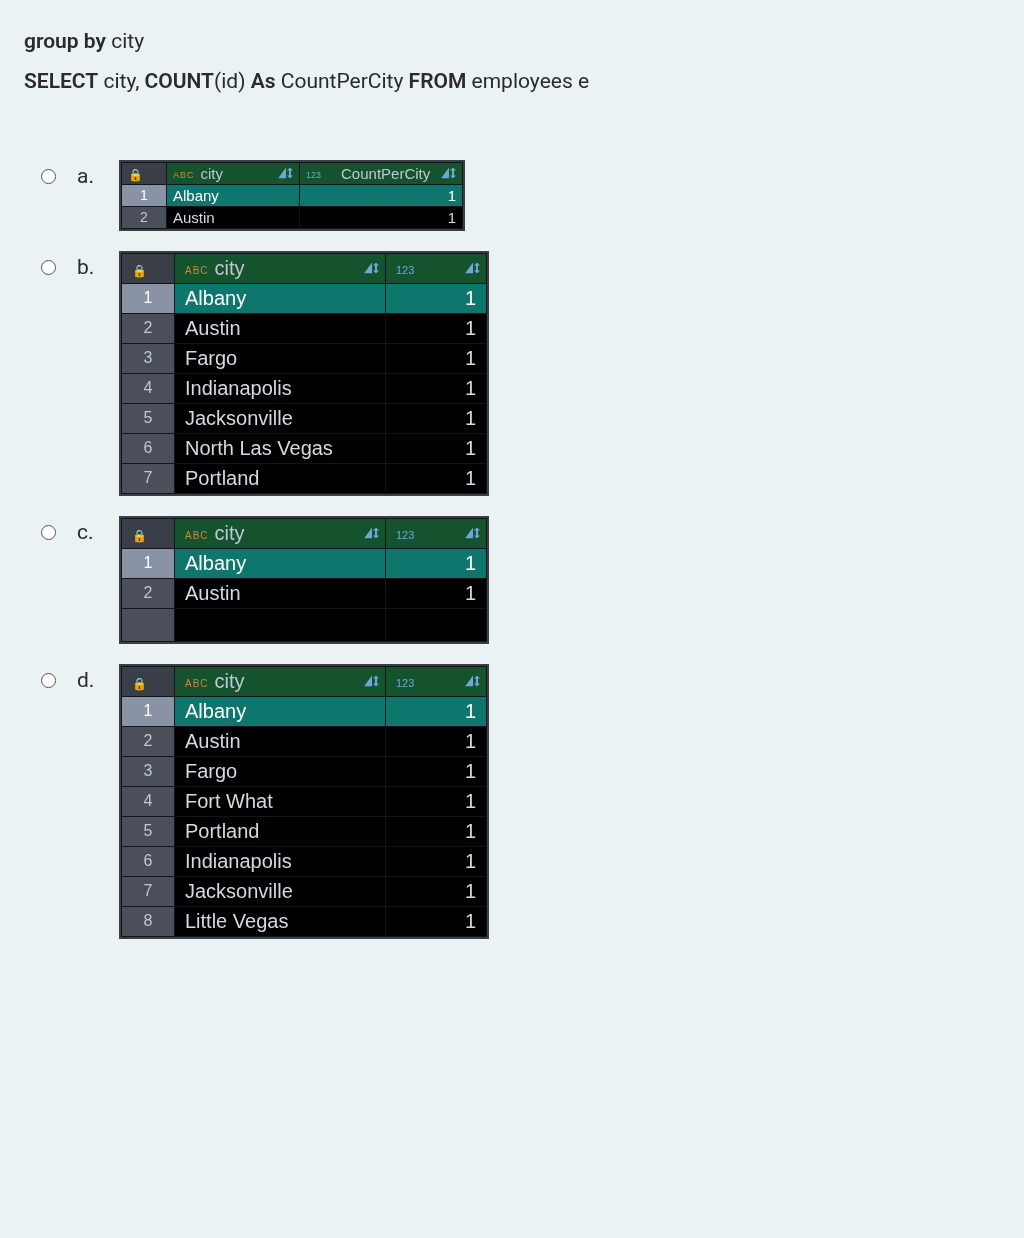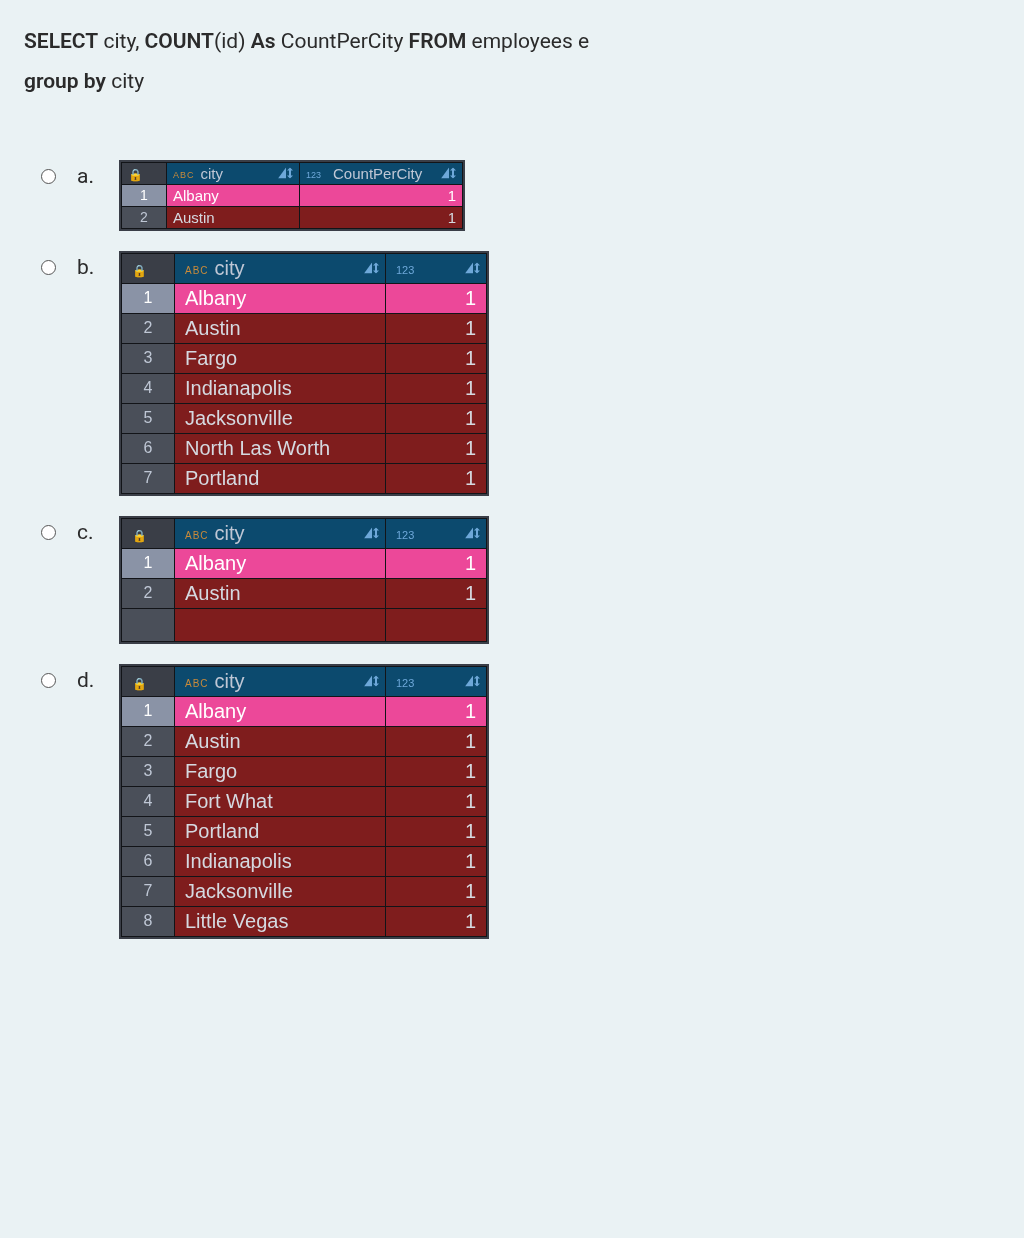--- a/index.html
+++ b/index.html
@@ -22,58 +22,58 @@
     appearance:none;width:15px;height:15px;border:1.5px solid #555;border-radius:50%;
     margin-top:7px;flex:0 0 auto;background:#fff;
   }
   .opt-label{width:26px;flex:0 0 auto;font-size:21px;margin-top:2px;}
 
   
   .db{border-collapse:collapse;font-family:"Segoe UI",Arial,sans-serif;
       box-shadow:0 0 0 2px #3a3e47;}
   .db th,.db td{border:1px solid #121418;}
   .db th{
-    background:#0c4a6e;color:#bfc7d5;font-weight:400;
+    background:#14532d;color:#bfc7d5;font-weight:400;
     padding:4px 8px;position:relative;white-space:nowrap;
     text-align:left;
   }
   .db th.rownum{width:32px;background:#3a3e47;}
   .db th .abc{color:#c98a3a;font-size:10px;letter-spacing:1px;margin-right:6px;vertical-align:1px;}
-  .db th .num{color:#6ea8d9;font-size:11px;margin-right:12px;vertical-align:1px;}
+  .db th .num{color:#6ea8d9;font-size:11px;margin-right:20px;vertical-align:1px;}
   .db th .sort{color:#6ea8d9;position:absolute;right:6px;top:50%;transform:translateY(-50%);
                font-size:13px;display:inline-flex;align-items:center;gap:1px;}
   .db th .sort svg{display:inline;}
-  .db td{background:#7f1d1d;color:#d5d9e0;padding:4px 10px;}
+  .db td{background:#000000;color:#d5d9e0;padding:4px 10px;}
   .db td.rownum{
     background:#4a4f59;color:#bfc7d5;text-align:center;width:32px;font-size:16px;
   }
-  .db tr.sel td{background:#ec4899;color:#fff;}
+  .db tr.sel td{background:#0f766e;color:#fff;}
   .db tr.sel td.rownum{background:#8a93a6;color:#fff;}
   .db td.numcell{text-align:right;}
   .db td.empty{height:26px;}
   .lock{color:#d6a23a;font-size:12px;}
 
   
   .scale-sm .db{font-size:15px;}
   .scale-sm .db th,.scale-sm .db td{padding:2px 6px;}
   .scale-sm .db td.rownum{width:26px;font-size:14px;}
   .scale-sm .db th .abc,.scale-sm .db th .num{font-size:9px;}
 
   .scale-md .db{font-size:20px;}
   .scale-md .db th,.scale-md .db td{padding:3px 10px;}
 </style>
 </head>
 <body>
 
 <div class="question">
   <div>
+    <span class="kw">group by</span><span> city</span>
+  </div>
+  <div>
     <span class="kw">SELECT</span><span> city, </span><span class="kw">COUNT</span><span>(id) </span><span class="kw">As</span><span> CountPerCity  </span><span class="kw">FROM</span><span> employees e</span>
-  </div>
-  <div>
-    <span class="kw">group by</span><span> city</span>
   </div>
 </div>
 
 <div class="options">
 
   <div class="option">
     <input type="radio" class="radio" name="ans" style="">
     <div class="opt-label">a.</div>
     <div class="scale-sm">
       <table class="db">
@@ -161,21 +161,21 @@
               <td>Indianapolis</td>
               <td class="numcell">1</td>
             </tr>
             <tr>
               <td class="rownum">5</td>
               <td>Jacksonville</td>
               <td class="numcell">1</td>
             </tr>
             <tr>
               <td class="rownum">6</td>
-              <td>North Las Worth</td>
+              <td>North Las Vegas</td>
               <td class="numcell">1</td>
             </tr>
             <tr>
               <td class="rownum">7</td>
               <td>Portland</td>
               <td class="numcell">1</td>
             </tr>
           </tbody>
         </table>
     </div>

